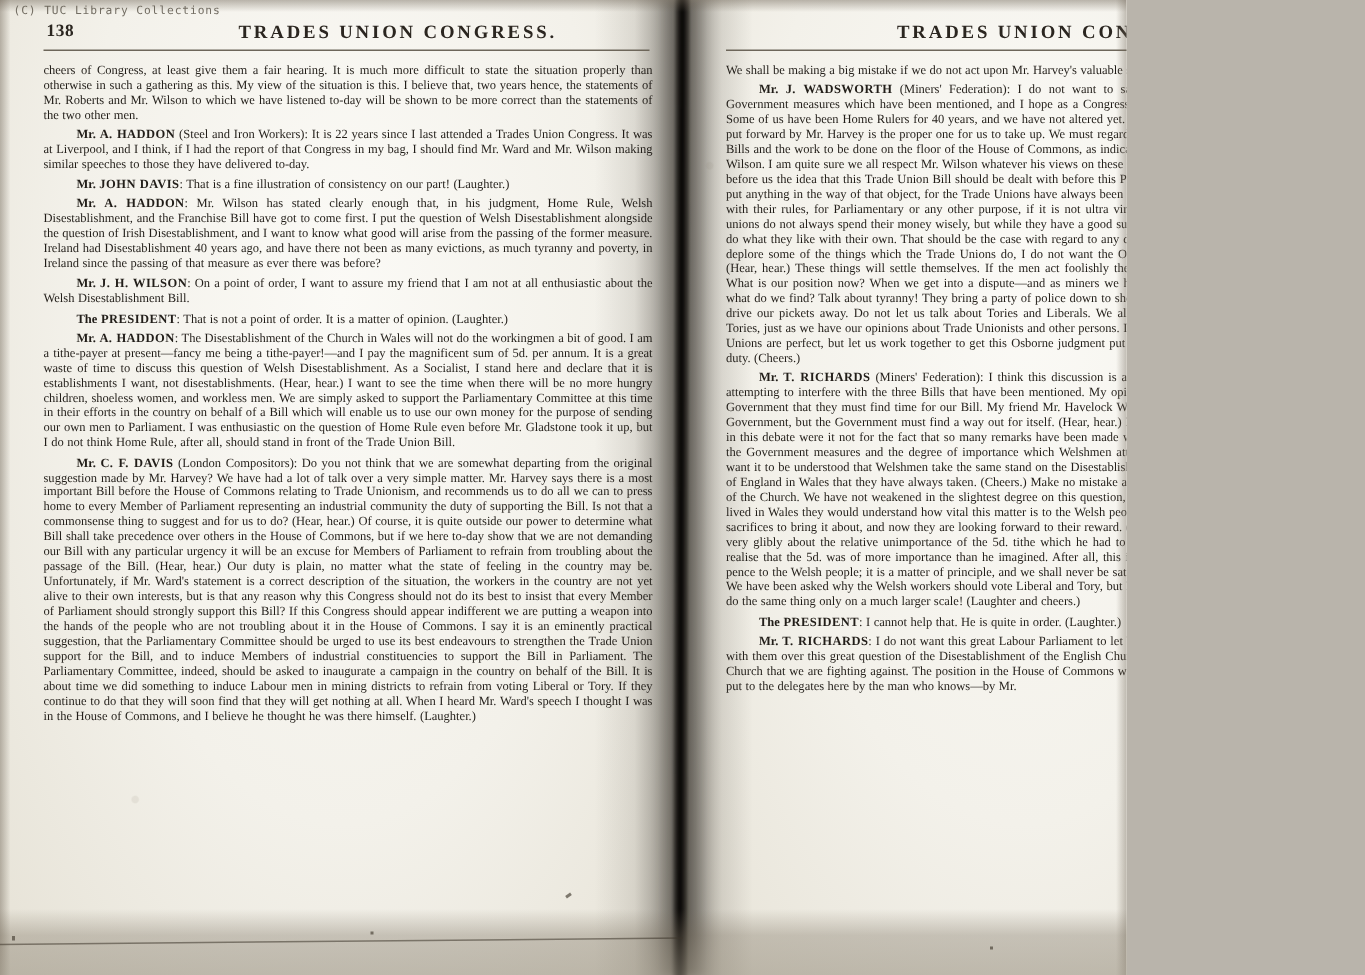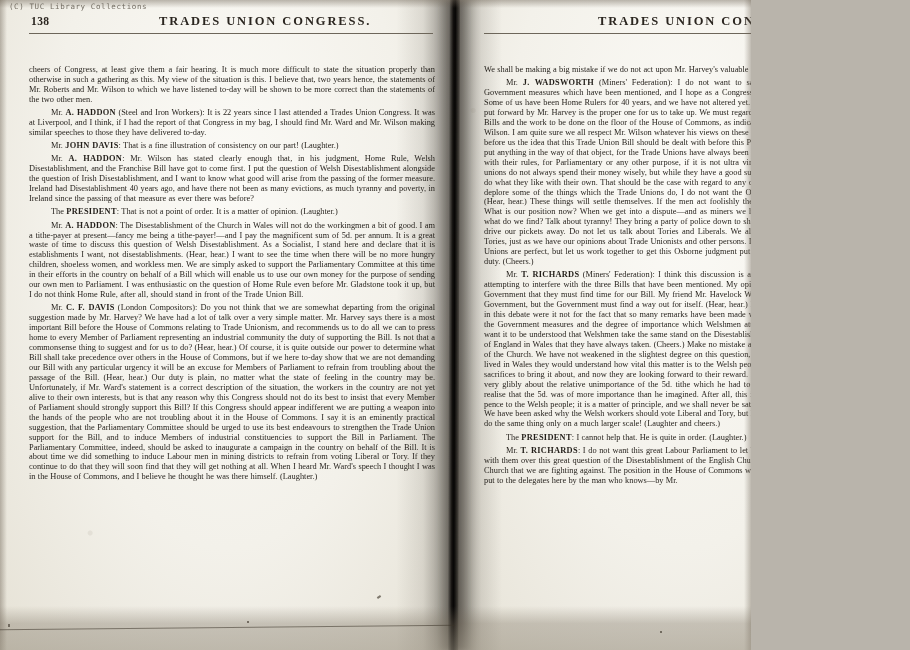--- a/index.html
+++ b/index.html
@@ -185,29 +185,29 @@
     word-spacing: 0.25px;
     -webkit-font-smoothing: none;
   }
   #col-verso { left: 29px;  width: 406px; }
   #col-recto { left: 484px; width: 404px; }
 
   .col p {
     margin: 0 0 0 0;
     text-indent: 22px;
   }
-  .col p.cont { text-indent: 0; margin-top: 23px; }
+  .col p.cont { text-indent: 0; }
   .col p + p { margin-top: 3.3px; }
 
   .sc {
     font-variant: small-caps;
     font-weight: bold;
     letter-spacing: 0.3px;
   }
-  .bold { font-weight: normal; }
+  .bold { font-weight: bold; }
 
   
   #grain {
     position: absolute;
     inset: 0;
     z-index: 10;
     pointer-events: none;
     opacity: 0.5;
     background-image:
       radial-gradient(circle at 12% 82%, rgba(120,108,88,0.20) 0 2px, transparent 3px),
@@ -252,20 +252,21 @@
     <span class="title">TRADES UNION CONGRESS.</span>
     <span class="folio">157</span>
   </div>
   <div class="headrule" id="headrule-recto"></div>
 
   <div class="col" id="col-verso">
       <p class="cont">cheers of Congress, at least give them a fair hearing. It is much more difficult to state the situation properly than otherwise in such a gathering as this. My view of the situation is this. I believe that, two years hence, the statements of Mr. Roberts and Mr. Wilson to which we have listened to-day will be shown to be more correct than the statements of the two other men.</p>
       <p><span><span class="bold">Mr. </span><span class="sc">A. HADDON</span></span> (Steel and Iron Workers): It is 22 years since I last attended a Trades Union Congress. It was at Liverpool, and I think, if I had the report of that Congress in my bag, I should find Mr. Ward and Mr. Wilson making similar speeches to those they have delivered to-day.</p>
       <p><span><span class="bold">Mr. </span><span class="sc">JOHN DAVIS</span></span>: That is a fine illustration of consistency on our part! (Laughter.)</p>
       <p><span><span class="bold">Mr. </span><span class="sc">A. HADDON</span></span>: Mr. Wilson has stated clearly enough that, in his judgment, Home Rule, Welsh Disestablishment, and the Franchise Bill have got to come first. I put the question of Welsh Disestablishment alongside the question of Irish Disestablishment, and I want to know what good will arise from the passing of the former measure. Ireland had Disestablishment 40 years ago, and have there not been as many evictions, as much tyranny and poverty, in Ireland since the passing of that measure as ever there was before?</p>
+      <p><span><span class="bold">Mr. </span><span class="sc">J. H. WILSON</span></span>: On a point of order, I want to assure my friend that I am not at all enthusiastic about the Welsh Disestablishment Bill.</p>
       <p><span><span class="bold">The </span><span class="sc">PRESIDENT</span></span>: That is not a point of order. It is a matter of opinion. (Laughter.)</p>
       <p><span><span class="bold">Mr. </span><span class="sc">A. HADDON</span></span>: The Disestablishment of the Church in Wales will not do the workingmen a bit of good. I am a tithe-payer at present—fancy me being a tithe-payer!—and I pay the magnificent sum of 5d. per annum. It is a great waste of time to discuss this question of Welsh Disestablishment. As a Socialist, I stand here and declare that it is establishments I want, not disestablishments. (Hear, hear.) I want to see the time when there will be no more hungry children, shoeless women, and workless men. We are simply asked to support the Parliamentary Committee at this time in their efforts in the country on behalf of a Bill which will enable us to use our own money for the purpose of sending our own men to Parliament. I was enthusiastic on the question of Home Rule even before Mr. Gladstone took it up, but I do not think Home Rule, after all, should stand in front of the Trade Union Bill.</p>
       <p><span><span class="bold">Mr. </span><span class="sc">C. F. DAVIS</span></span> (London Compositors): Do you not think that we are somewhat departing from the original suggestion made by Mr. Harvey? We have had a lot of talk over a very simple matter. Mr. Harvey says there is a most important Bill before the House of Commons relating to Trade Unionism, and recommends us to do all we can to press home to every Member of Parliament representing an industrial community the duty of supporting the Bill. Is not that a commonsense thing to suggest and for us to do? (Hear, hear.) Of course, it is quite outside our power to determine what Bill shall take precedence over others in the House of Commons, but if we here to-day show that we are not demanding our Bill with any particular urgency it will be an excuse for Members of Parliament to refrain from troubling about the passage of the Bill. (Hear, hear.) Our duty is plain, no matter what the state of feeling in the country may be. Unfortunately, if Mr. Ward's statement is a correct description of the situation, the workers in the country are not yet alive to their own interests, but is that any reason why this Congress should not do its best to insist that every Member of Parliament should strongly support this Bill? If this Congress should appear indifferent we are putting a weapon into the hands of the people who are not troubling about it in the House of Commons. I say it is an eminently practical suggestion, that the Parliamentary Committee should be urged to use its best endeavours to strengthen the Trade Union support for the Bill, and to induce Members of industrial constituencies to support the Bill in Parliament. The Parliamentary Committee, indeed, should be asked to inaugurate a campaign in the country on behalf of the Bill. It is about time we did something to induce Labour men in mining districts to refrain from voting Liberal or Tory. If they continue to do that they will soon find that they will get nothing at all. When I heard Mr. Ward's speech I thought I was in the House of Commons, and I believe he thought he was there himself. (Laughter.)</p>
     </div>
   <div class="col" id="col-recto">
       <p class="cont">We shall be making a big mistake if we do not act upon Mr. Harvey's valuable suggestion.</p>
       <p><span><span class="bold">Mr. </span><span class="sc">J. WADSWORTH</span></span> (Miners' Federation): I do not want to say a word in opposition to the three Government measures which have been mentioned, and I hope as a Congress we shall not do anything of that kind. Some of us have been Home Rulers for 40 years, and we have not altered yet. But I want to point out that the position put forward by Mr. Harvey is the proper one for us to take up. We must regard the subject quite apart from these three Bills and the work to be done on the floor of the House of Commons, as indicated in the remarks of Mr. Ward and Mr. Wilson. I am quite sure we all respect Mr. Wilson whatever his views on these matters may be. We have to keep clearly before us the idea that this Trade Union Bill should be dealt with before this Parliament rises in 1912. We ought not to put anything in the way of that object, for the Trade Unions have always been able to spend their money in accordance with their rules, for Parliamentary or any other purpose, if it is not ultra vires of the Trade Union Act. I know the unions do not always spend their money wisely, but while they have a good substantial majority they should be able to do what they like with their own. That should be the case with regard to any democratic association, and, while I may deplore some of the things which the Trade Unions do, I do not want the Osborne judgment to stand against them. (Hear, hear.) These things will settle themselves. If the men act foolishly the day of reckoning will come for them. What is our position now? When we get into a dispute—and as miners we have had some extraordinary disputes—what do we find? Talk about tyranny! They bring a party of police down to show the blacklegs the way to the pits and drive our pickets away. Do not let us talk about Tories and Liberals. We all have our opinions about Liberals and Tories, just as we have our opinions about Trade Unionists and other persons. I do not suppose anyone thinks the Trade Unions are perfect, but let us work together to get this Osborne judgment put right. That is our immediate and urgent duty. (Cheers.)</p>
       <p><span><span class="bold">Mr. </span><span class="sc">T. RICHARDS</span></span> (Miners' Federation): I think this discussion is altogether out of order, in so far as it is attempting to interfere with the three Bills that have been mentioned. My opinion is that it is our business to tell the Government that they must find time for our Bill. My friend Mr. Havelock Wilson has tried to find a way out for the Government, but the Government must find a way out for itself. (Hear, hear.) I do not think I should have said a word in this debate were it not for the fact that so many remarks have been made with regard to the relative importance of the Government measures and the degree of importance which Welshmen attach to the Disestablishment question. I want it to be understood that Welshmen take the same stand on the Disestablishment and Disendowment of the Church of England in Wales that they have always taken. (Cheers.) Make no mistake about that. We want the Disestablishment of the Church. We have not weakened in the slightest degree on this question, and if the friends who have spoken had lived in Wales they would understand how vital this matter is to the Welsh people. They have in past years made many sacrifices to bring it about, and now they are looking forward to their reward. (Hear, hear.) One of the delegates talked very glibly about the relative unimportance of the 5d. tithe which he had to pay, but if he lived in Wales he might realise that the 5d. was of more importance than he imagined. After all, this is not a matter of pounds, shillings, and pence to the Welsh people; it is a matter of principle, and we shall never be satisfied until we have achieved our object. We have been asked why the Welsh workers should vote Liberal and Tory, but I want to know why the English workers do the same thing only on a much larger scale! (Laughter and cheers.)</p>
       <p><span><span class="bold">The </span><span class="sc">PRESIDENT</span></span>: I cannot help that. He is quite in order. (Laughter.)</p>
       <p><span><span class="bold">Mr. </span><span class="sc">T. RICHARDS</span></span>: I do not want this great Labour Parliament to let Welshmen think we are not in sympathy with them over this great question of the Disestablishment of the English Church in Wales. It is the atmosphere of the Church that we are fighting against. The position in the House of Commons with regard to these Bills has been clearly put to the delegates here by the man who knows—by Mr.</p>

